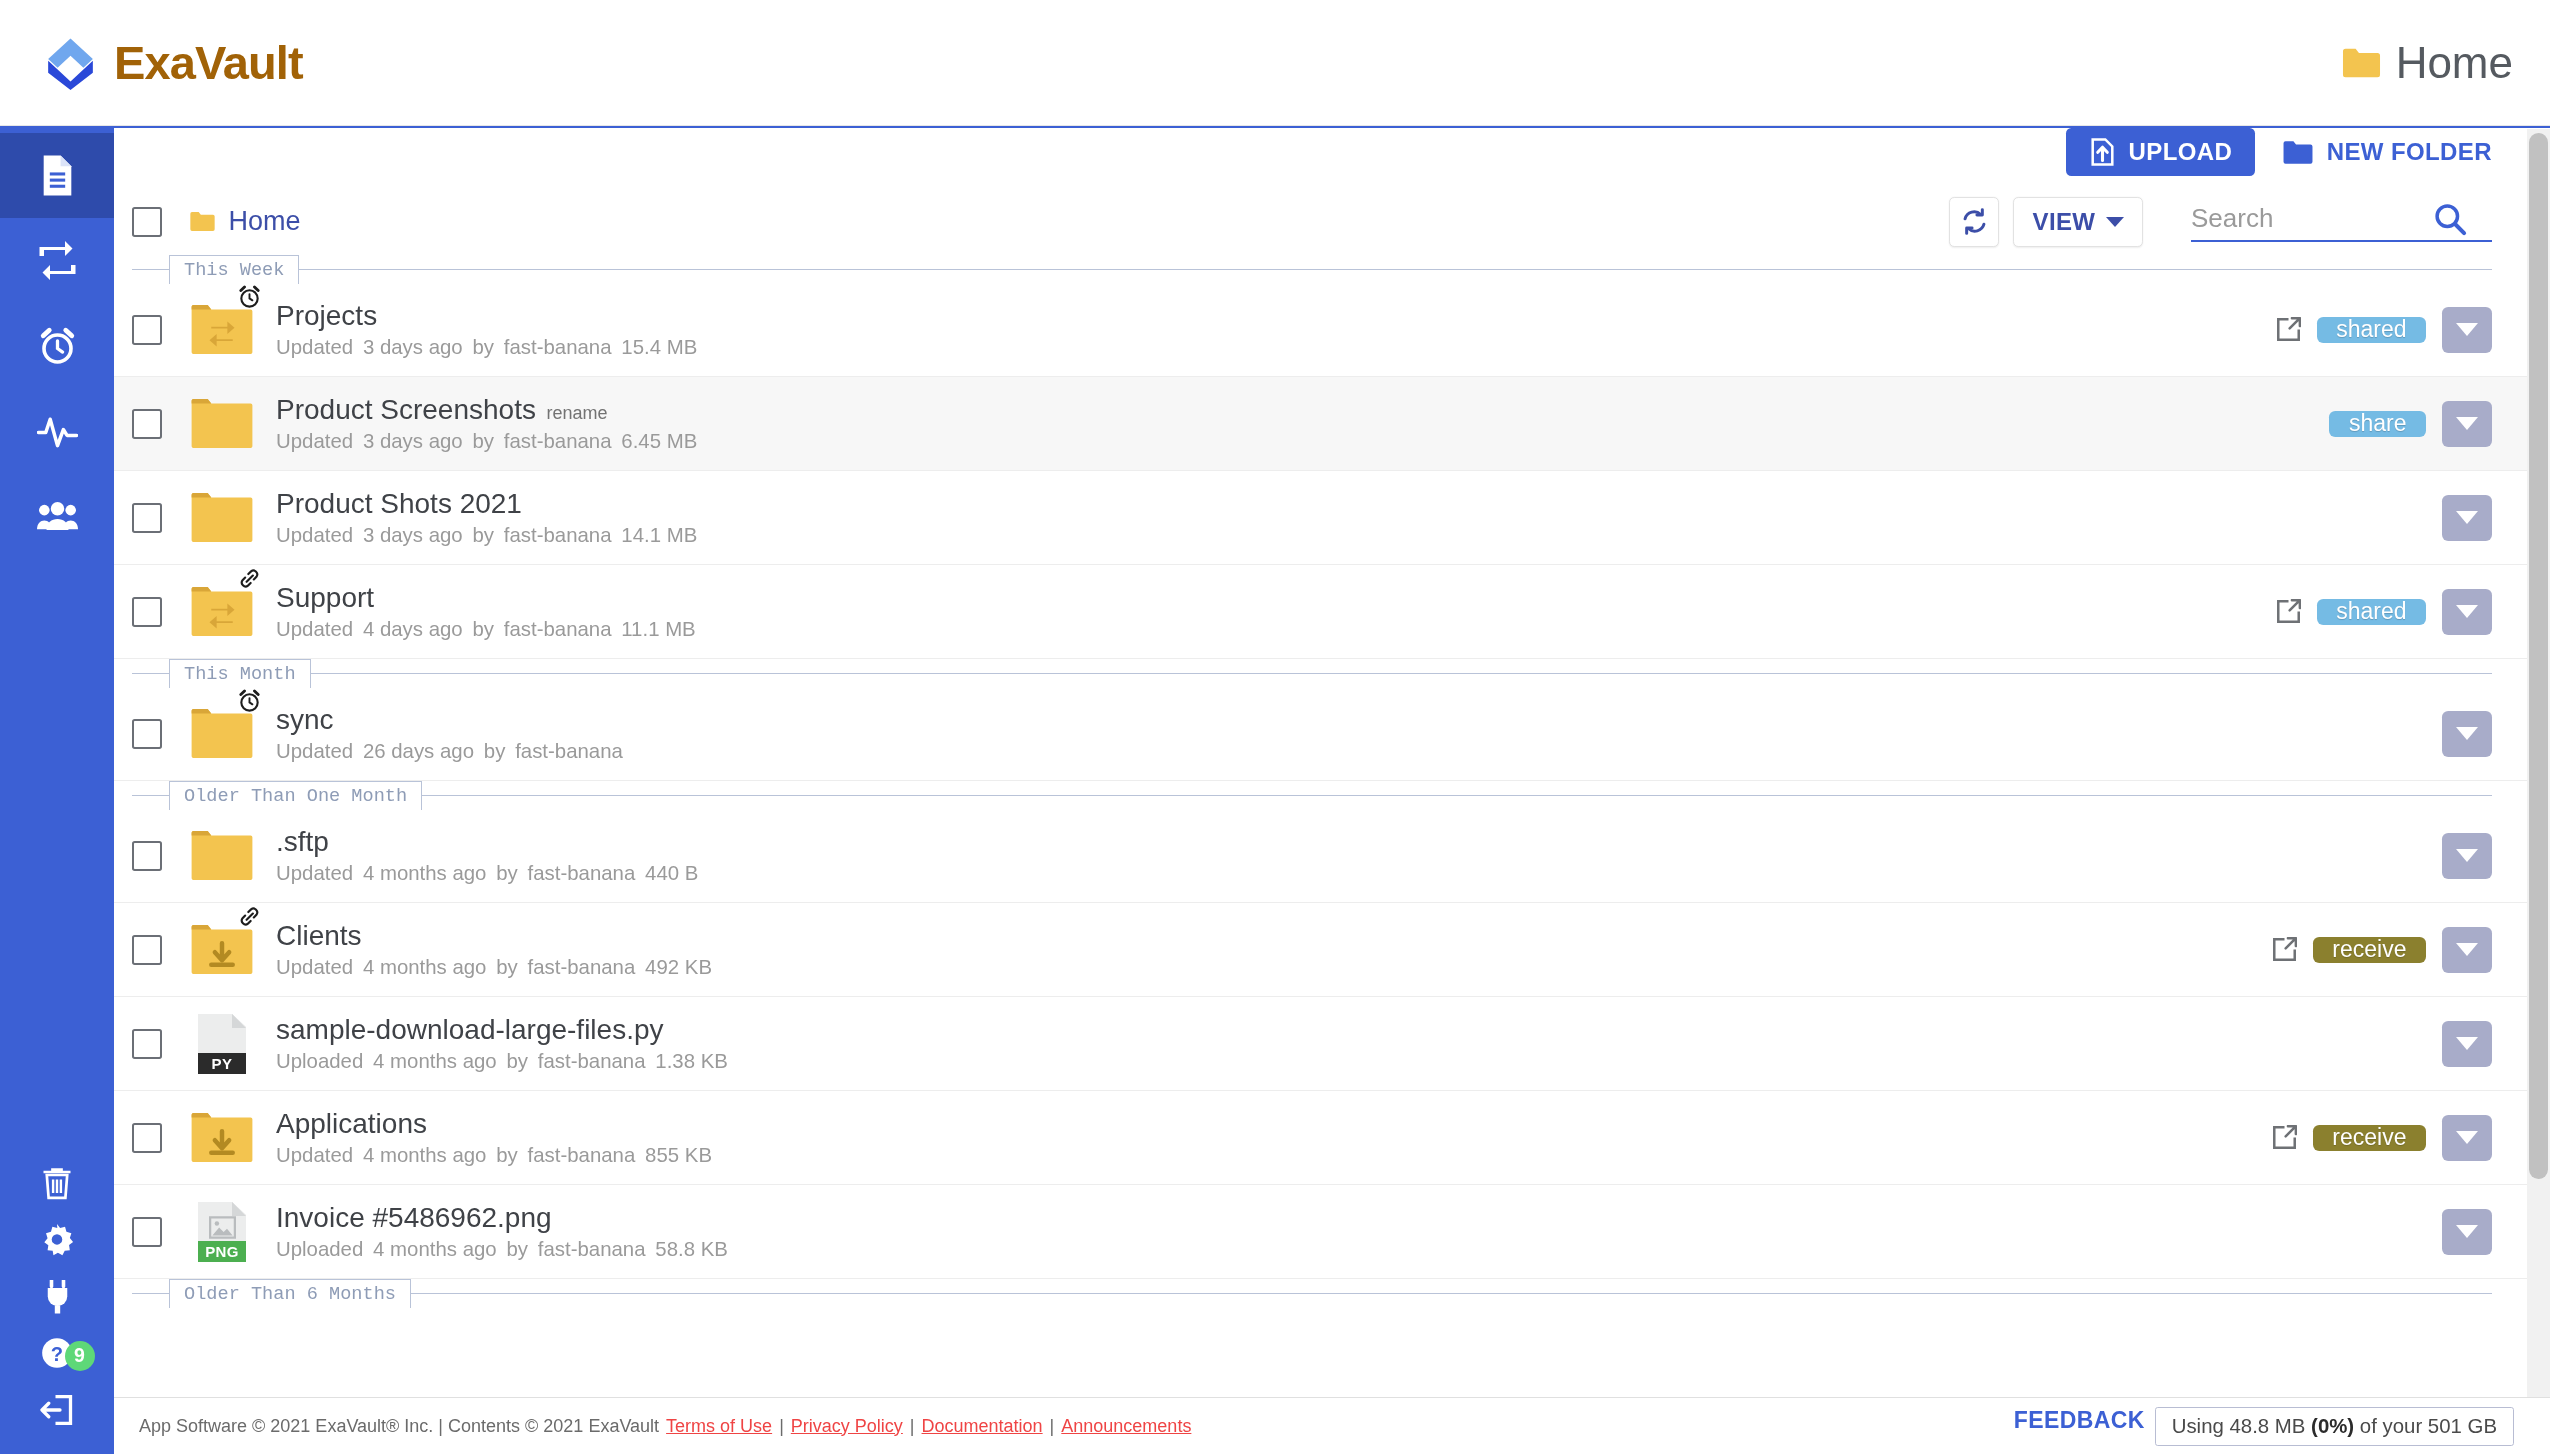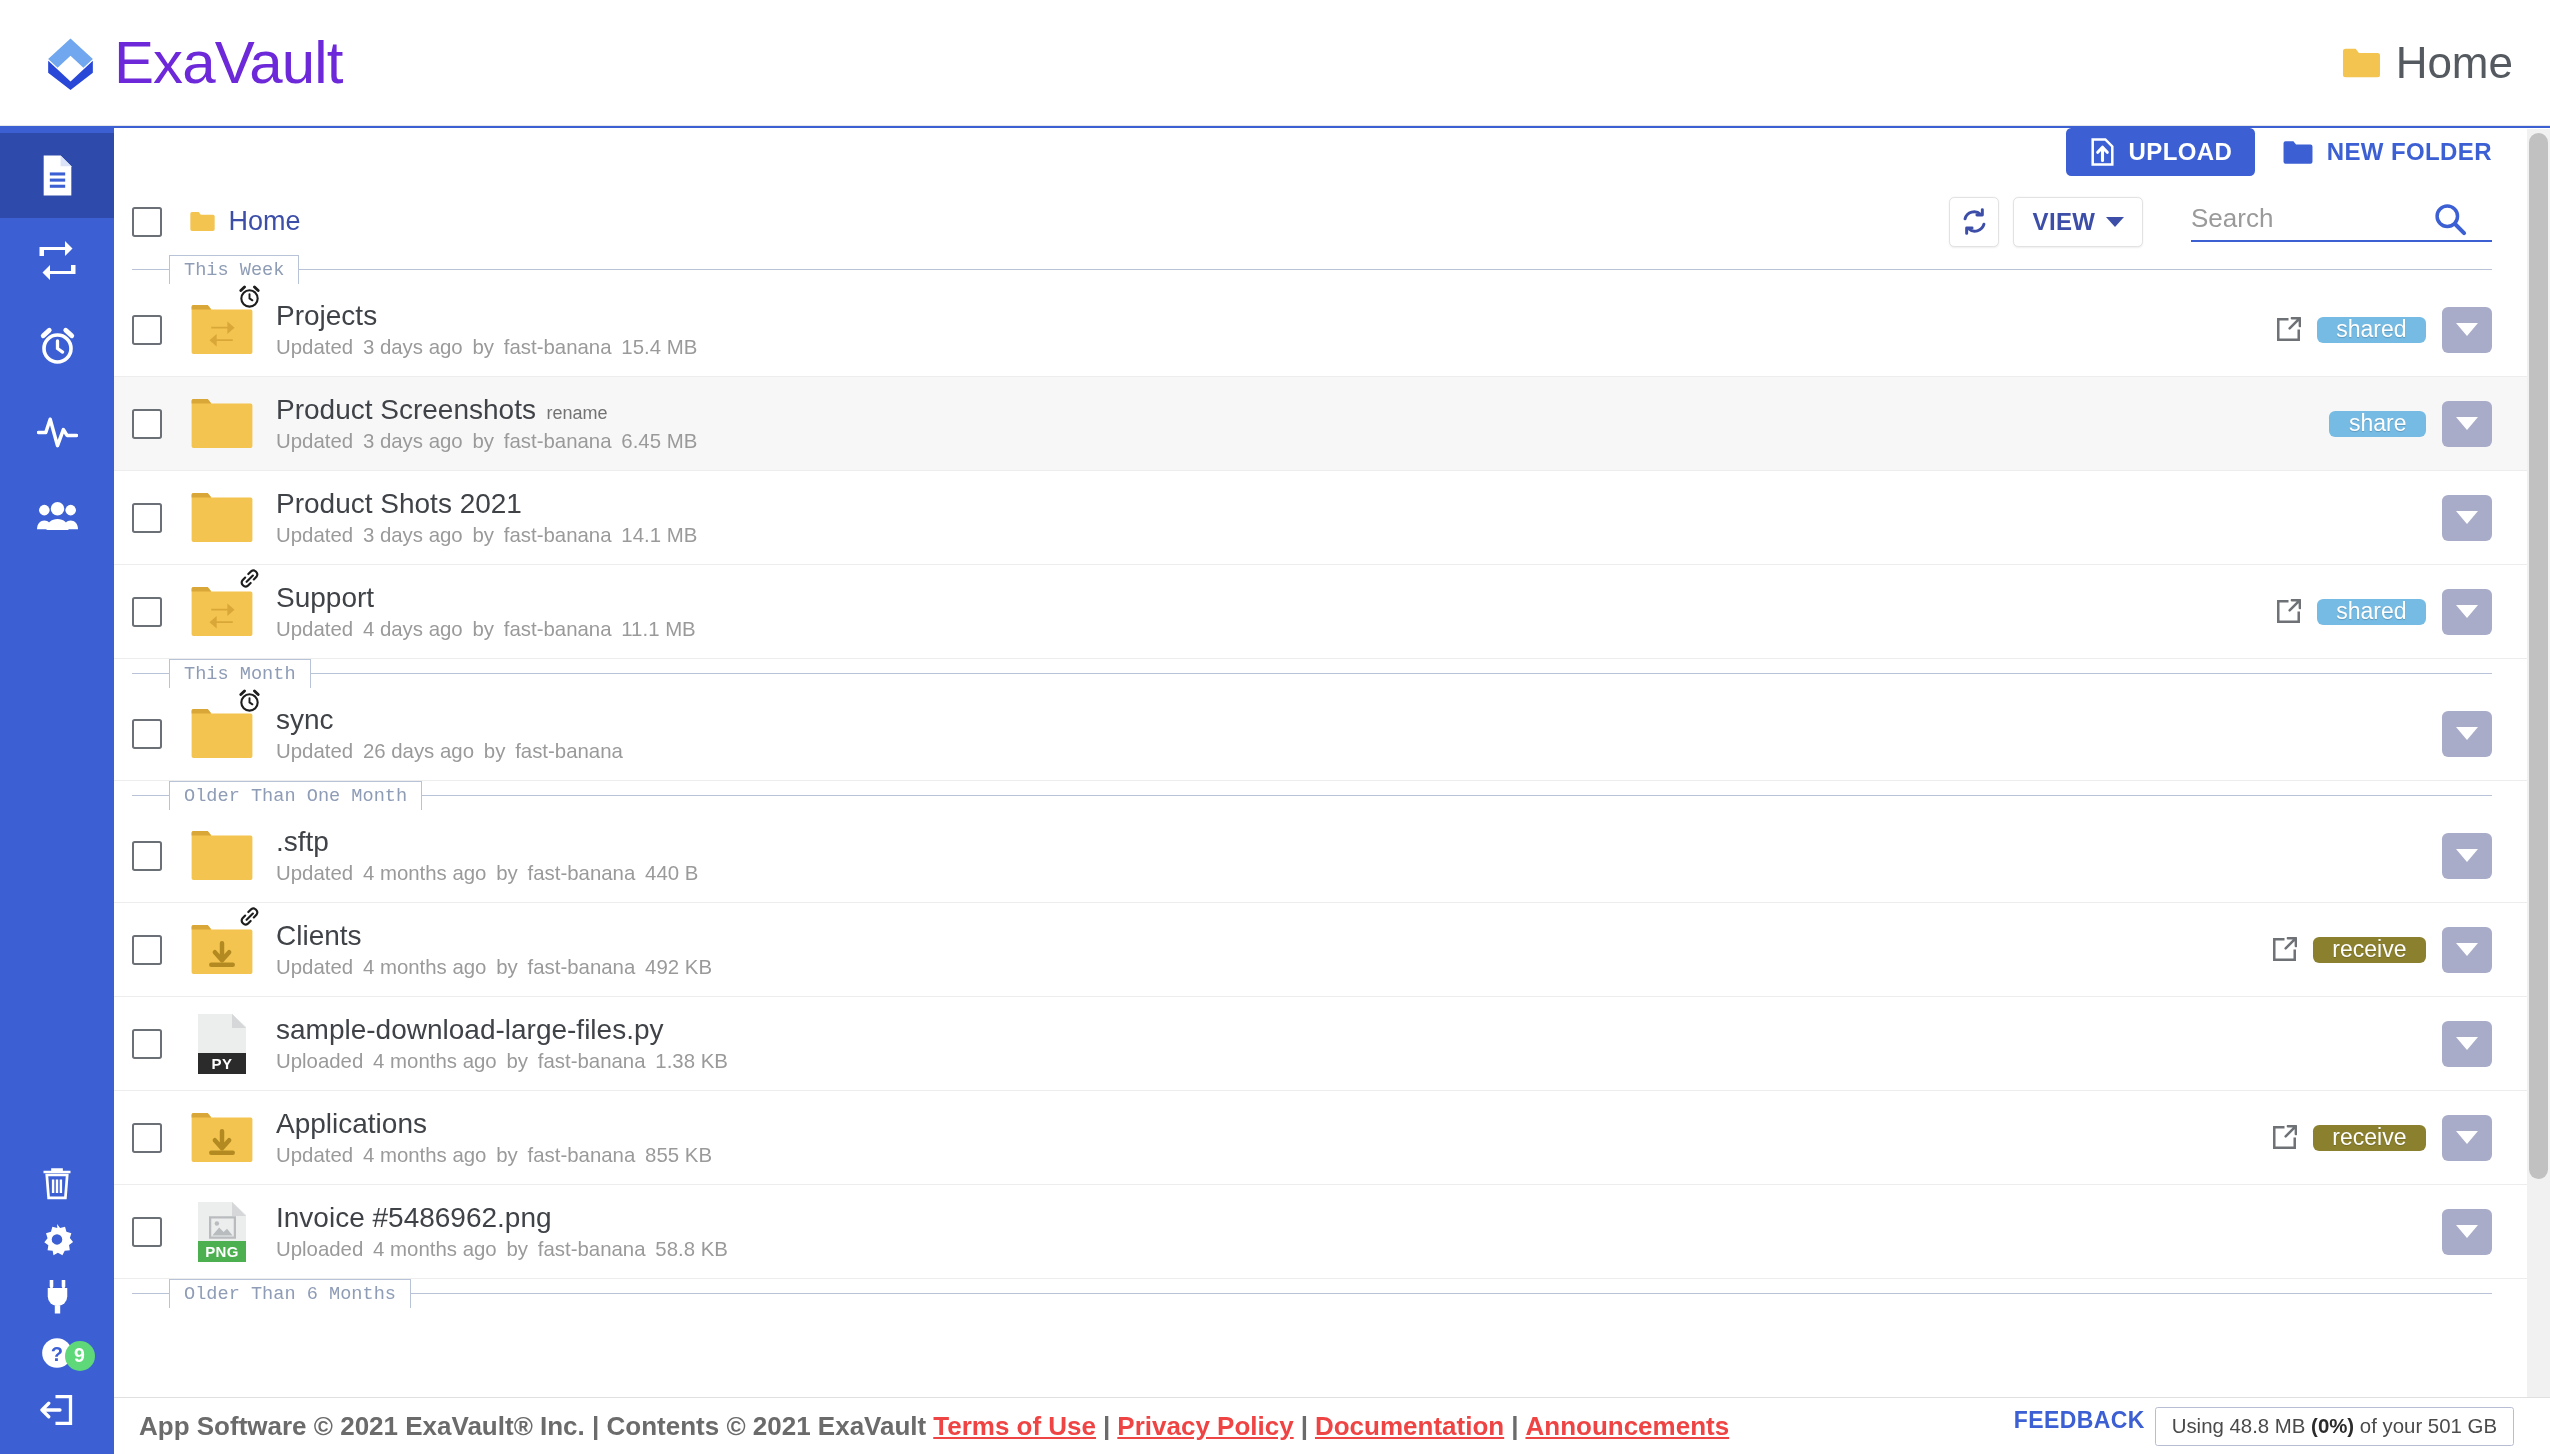--- a/index.html
+++ b/index.html
@@ -13,21 +13,21 @@
 
   
   .topbar {
     position: absolute; left: 0; top: 0; width: 2550px; height: 126px;
     background: #fff; display: flex; align-items: center;
     justify-content: space-between; padding: 0 37px 0 43px;
     border-bottom: 0.9px solid #e7e7e7;
   }
   .brand { display: flex; align-items: center; gap: 16px; }
   .brand-mark { width: 55px; height: 55px; }
-  .brand-name { font-size: 60px; letter-spacing: -0.9px; color: #6d28d9; font-weight: 400; }
+  .brand-name { font-size: 47px; letter-spacing: -0.9px; color: #a16207; font-weight: 700; }
   .home-title { display: flex; align-items: center; gap: 14px; }
   .home-title .folder-ico { width: 41px; height: 32px; }
   .home-title-text { font-size: 44px; color: #555a60; font-weight: 400; }
 
   
   .sidebar {
     position: absolute; left: 0; top: 126px; width: 114px; height: 1328px;
     background: #3c60d4;
     display: flex; flex-direction: column; justify-content: space-between;
   }
@@ -181,21 +181,21 @@
   .docicon .glyph {
     position: absolute; left: 10.6px; top: 14px; width: 27px; height: 23px;
   }
 
   
   .footer {
     position: absolute; left: 114px; bottom: 0; width: 2437px; height: 57px;
     background: #fff; border-top: 0.9px solid #e0e0e0;
     display: flex; align-items: center; padding: 0 37px 0 25px;
   }
-  .footer-left { font-size: 26px; color: #6b6b6b; display: flex; gap: 7px; align-items: flex-start; font-weight: bold; }
+  .footer-left { font-size: 18px; color: #6b6b6b; display: flex; gap: 7px; align-items: flex-start; }
   .footer-left a { color: #ef4444; text-decoration: underline; cursor: pointer; }
   .footer-right { margin-left: auto; display: flex; align-items: flex-start; gap: 10px; }
   .feedback { font-size: 23px; color: #3c60d4; font-weight: 700; letter-spacing: 0.4px; cursor: pointer; }
   .quota {
     border: 0.9px solid #b8bdd3; border-radius: 2.7px; padding: 7px 16px;
     font-size: 20.4px; color: #4a4a4a;
   }
   .quota b { color: #2b2b2b; }
 
   

